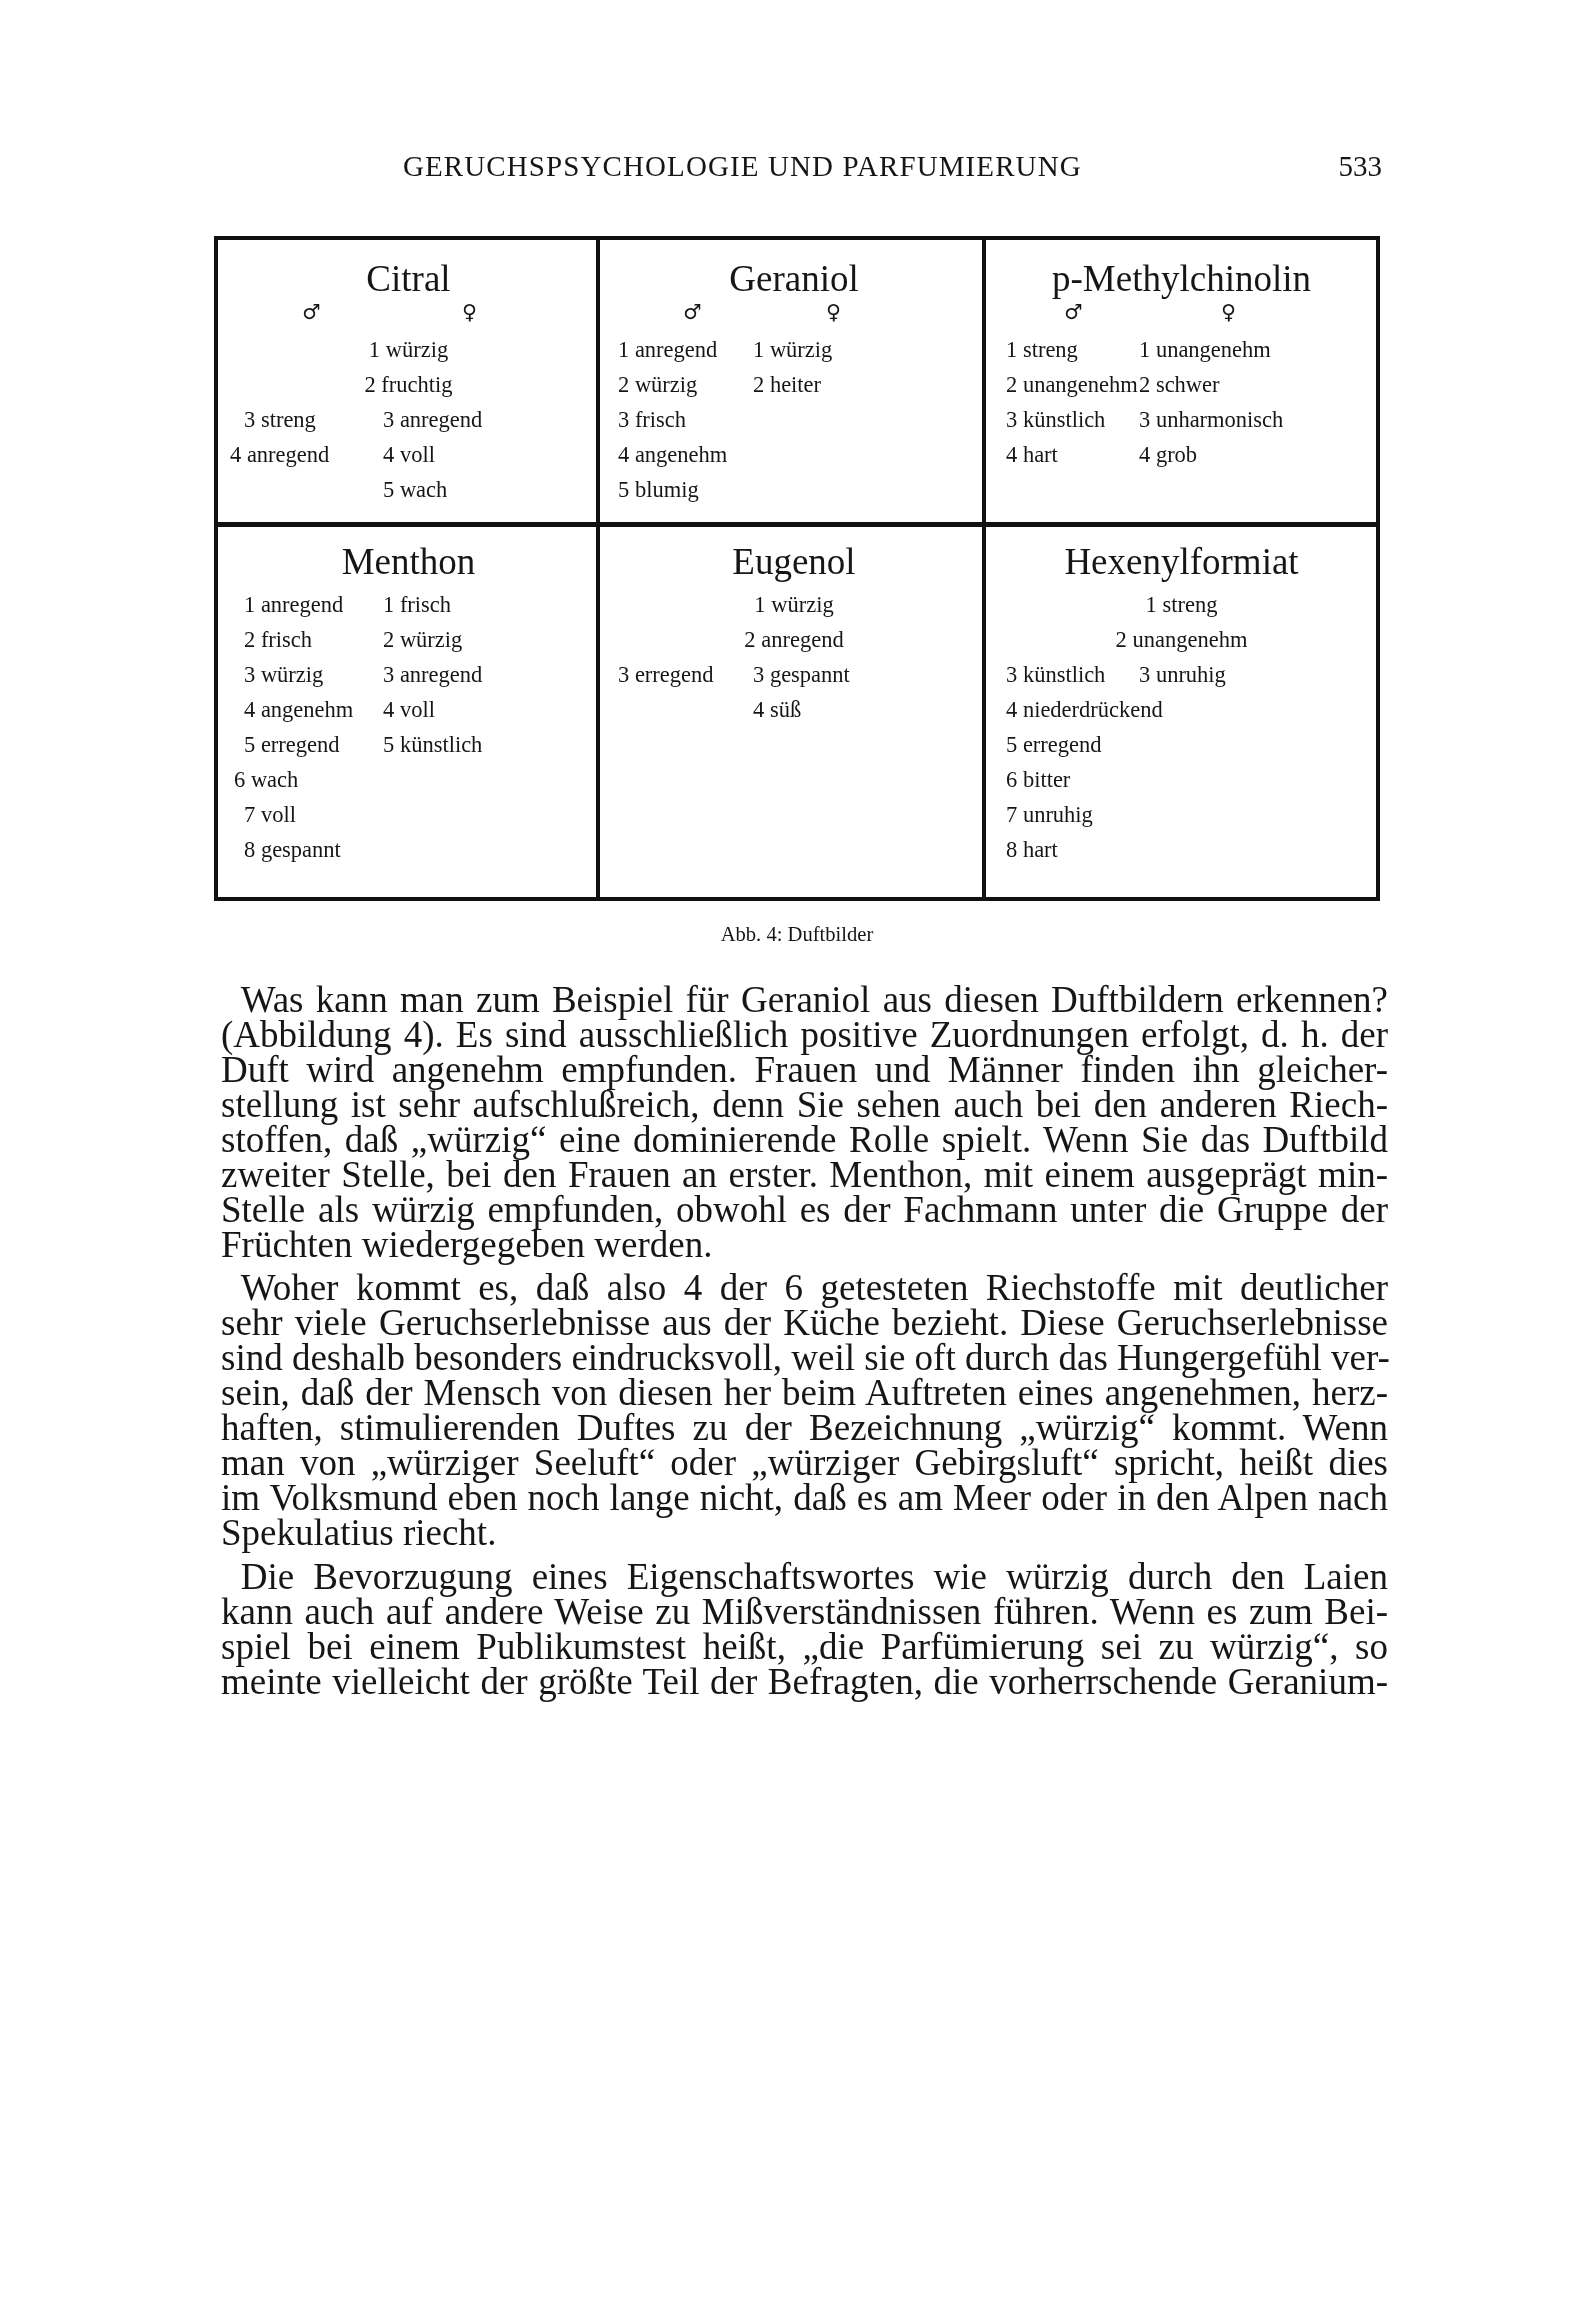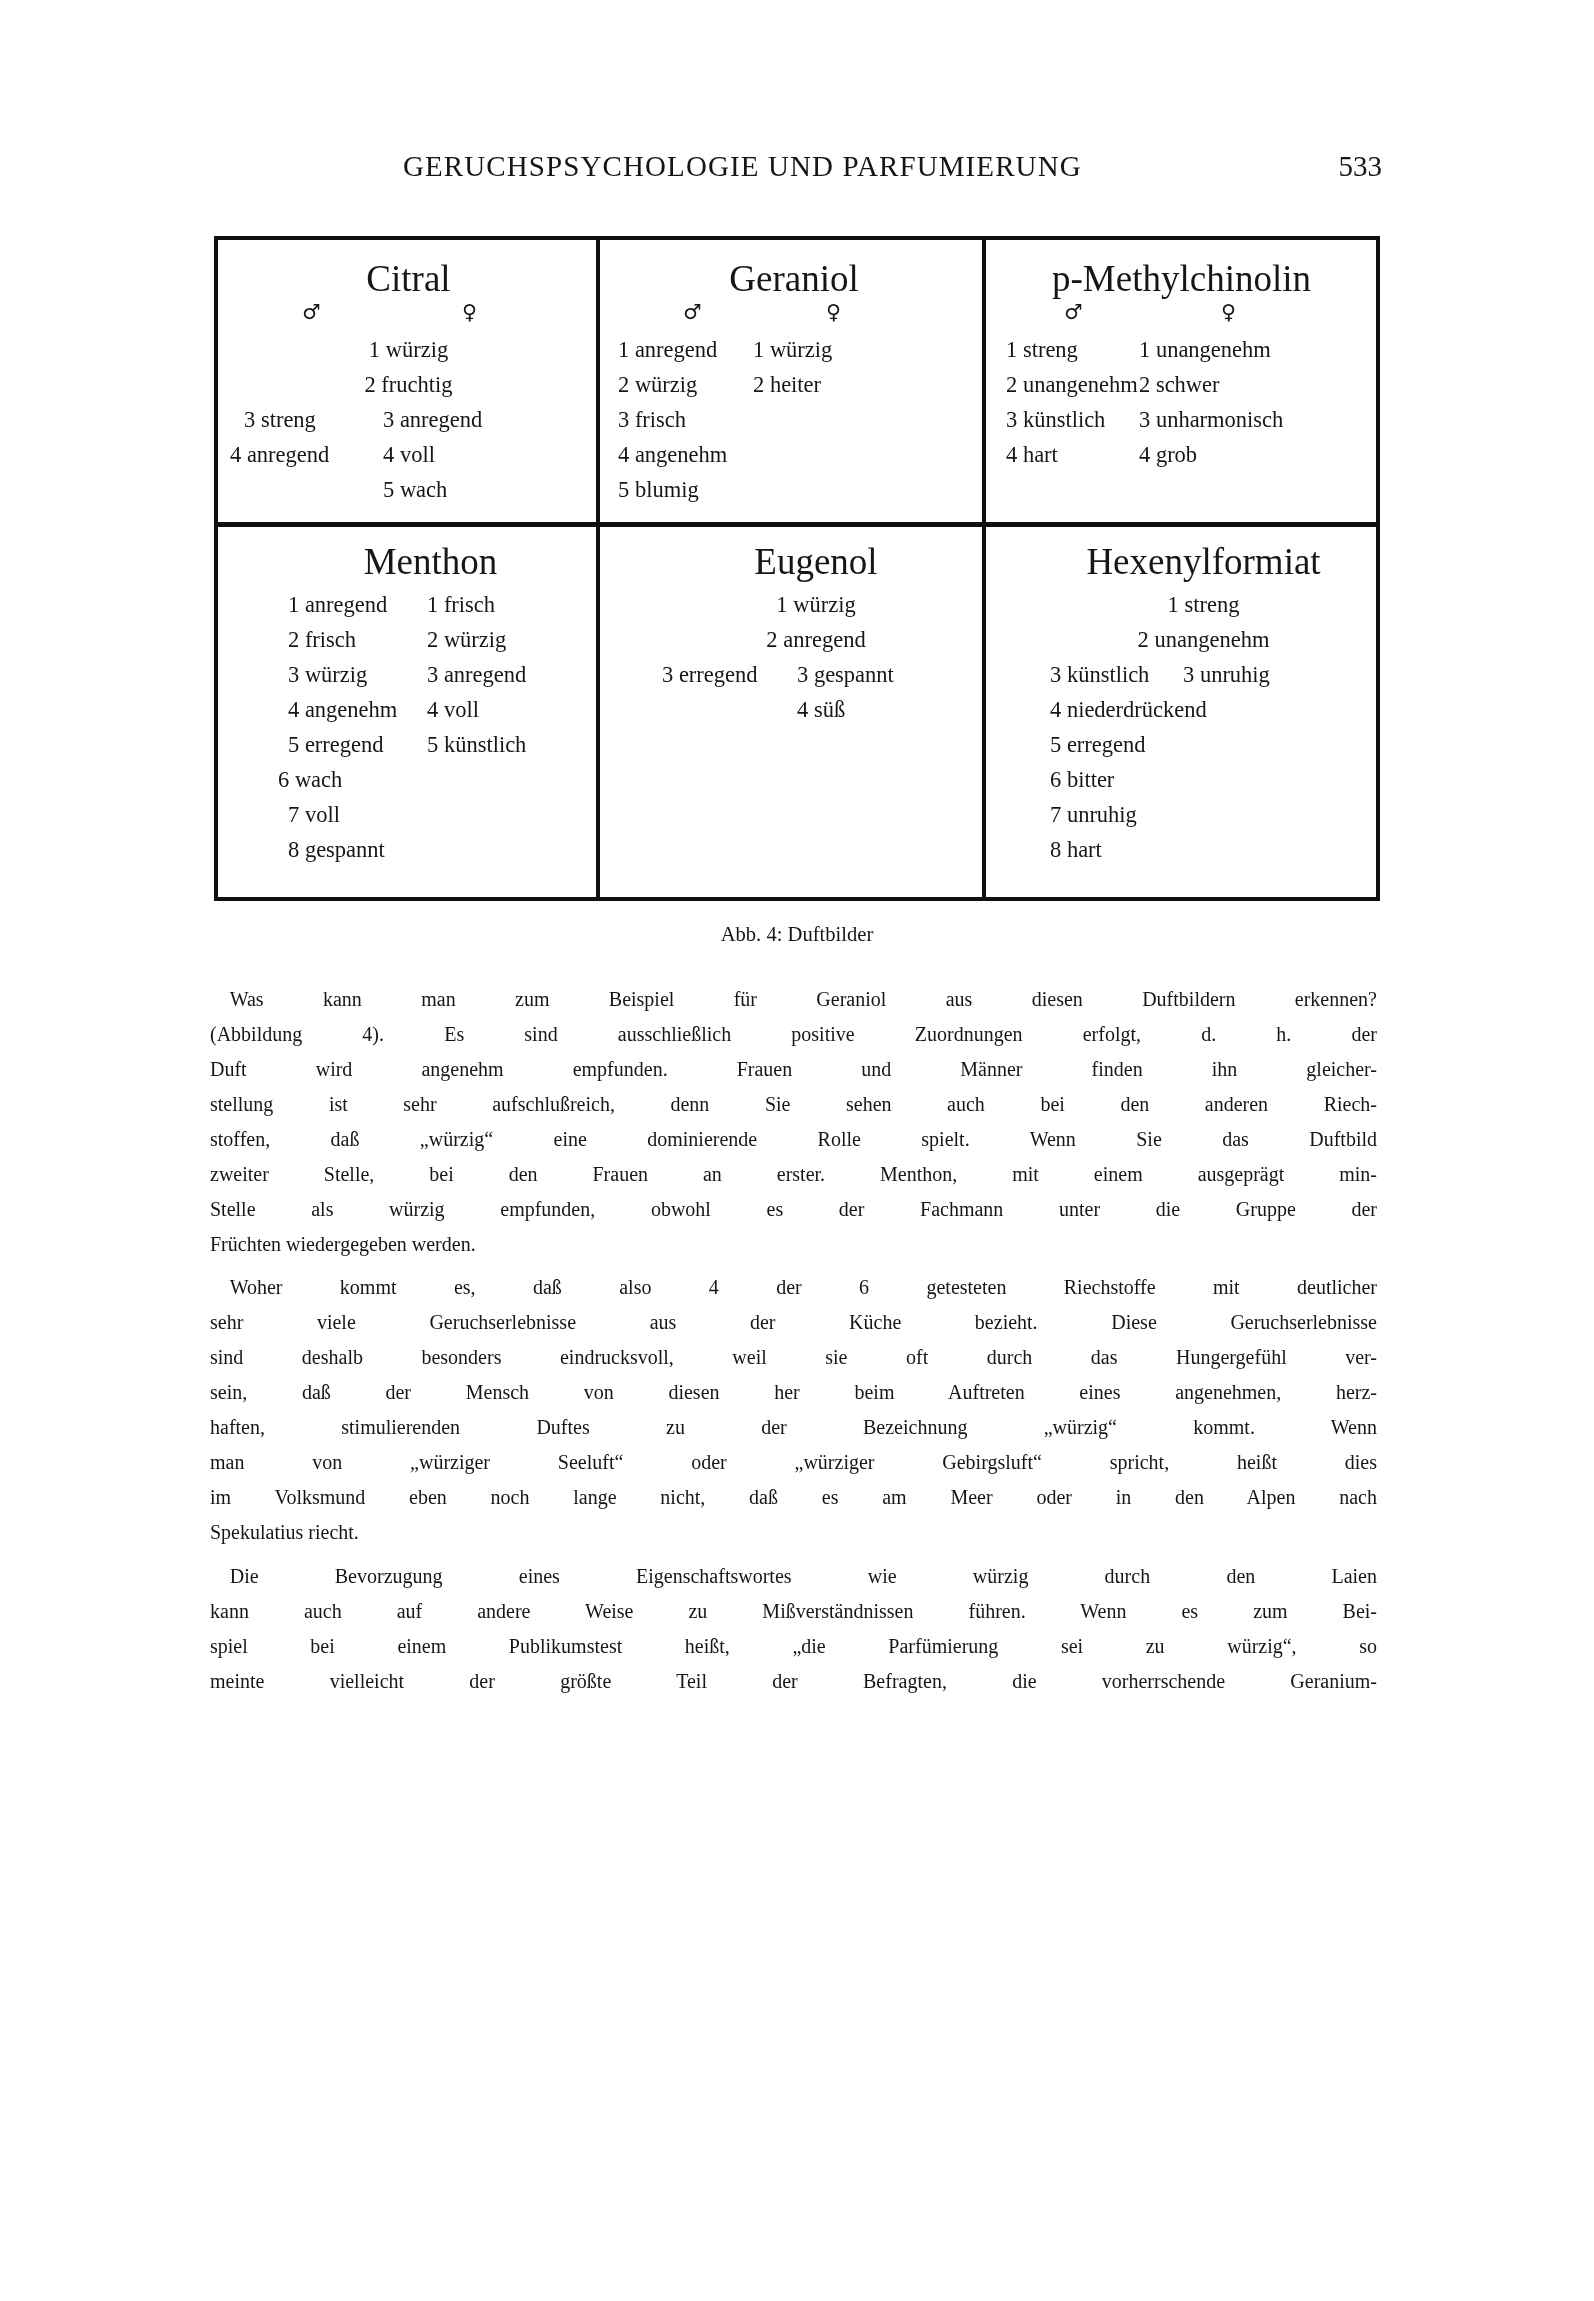--- a/index.html
+++ b/index.html
@@ -8,37 +8,37 @@
   .running-head { position: absolute; top: 150px; left: 214px; width: 1168px; height: 37px; }
   .running-head .title { position: absolute; left: 189px; top: 0; font-size: 29px; letter-spacing: 1.1px; }
   .running-head .pageno { position: absolute; right: 0; top: 0; font-size: 29px; }
 
   .fig-table { position: absolute; left: 214px; top: 236px; width: 1166px; height: 665px;
                box-sizing: border-box; border: 4.7px solid #111; border-top-width: 4.7px; }
   .vline { position: absolute; top: 0; bottom: 0; width: 3.7px; background: #111; }
   .hline { position: absolute; left: 0; right: 0; height: 4.7px; background: #111; top: 282px; }
   .cell { position: absolute; box-sizing: border-box; }
   .cell.r1 { top: 0; height: 282px; }
-  .cell.r2 { top: 287px; height: 374px; padding-left: 44px; }
+  .cell.r2 { top: 287px; height: 374px; }
   .c1 { left: 0; width: 381px; }
   .c2 { left: 385px; width: 382px; }
   .c3 { left: 771px; width: 385px; }
 
   .cname { text-align: center; font-size: 37px; line-height: 43px; margin-top: 17px; }
   .r2 .cname { margin-top: 13px; }
   .sexes { position: relative; height: 32px; font-size: 22.5px; }
   .sexes span { position: absolute; top: 0; font-family: "DejaVu Sans", sans-serif; font-size: 20.6px; }
   .rows { position: relative; font-size: 22.5px; line-height: 35px; }
   .row { position: relative; height: 35px; white-space: nowrap; }
   .row span { position: absolute; top: 0; }
   .row .center { left: 0; right: 0; text-align: center; }
 
   .caption { position: absolute; top: 923px; left: 214px; width: 1166px; text-align: center; font-size: 20.6px; }
 
-  .body-text { position: absolute; left: 210px; top: 982px; width: 1167px; font-size: 20px; line-height: 35px; }
+  .body-text { position: absolute; left: 221px; top: 982px; width: 1167px; font-size: 37px; line-height: 35px; }
   .body-text p { margin: 0 0 8.4px 0; text-indent: 19.7px; }
   .body-text .ln { display: block; text-align: justify; text-align-last: justify; white-space: nowrap; height: 35px; }
   .body-text .ln.last { text-align-last: left; }
   .body-text .ln.first { padding-left: 19.7px; }
   .body-text p { text-indent: 0; }
 </style>
 </head>
 <body>
 
 <div class="running-head">

